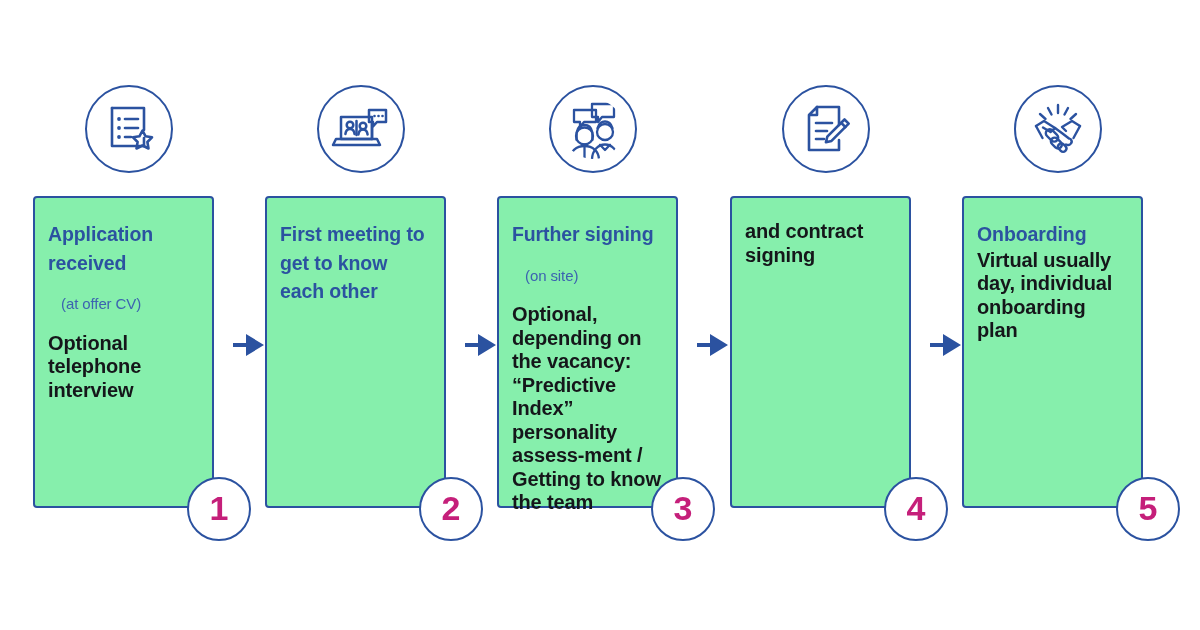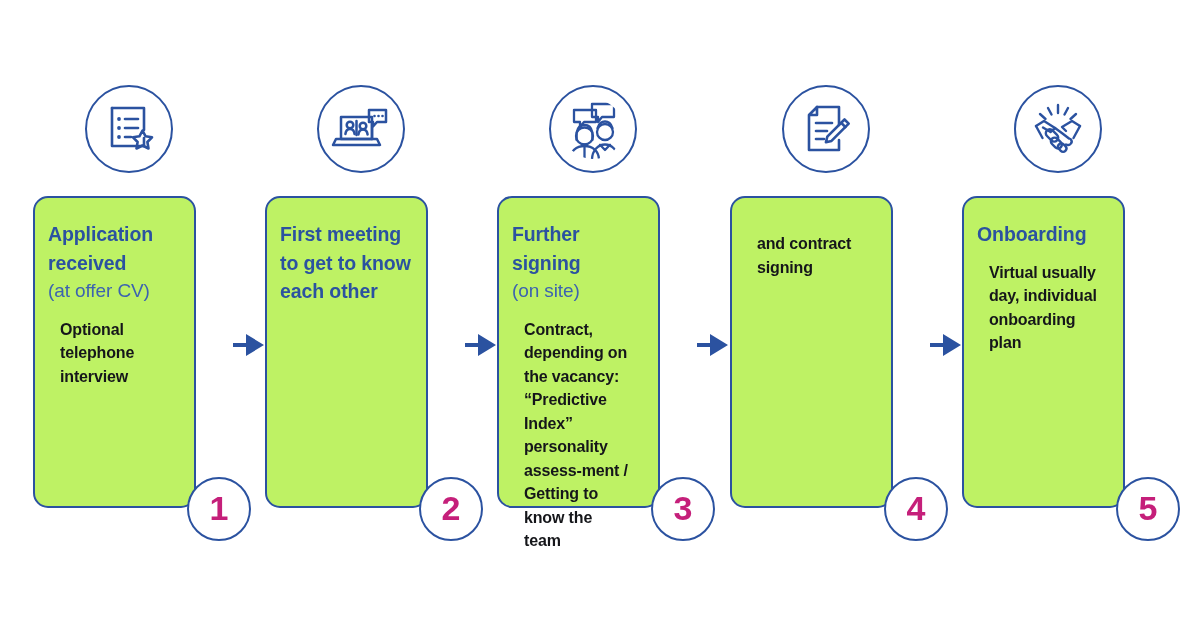--- a/index.html
+++ b/index.html
@@ -46,53 +46,53 @@
   }
   .icon-circle svg {
     display: block;
   }
 
   
   .card {
     position: absolute;
     top: 196px;
     left: 0;
-    width: 163px;
+    width: 181px;
     height: 312px;
     border: 2px solid #2b52a0;
-    border-radius: 15px;
-    background: #bef264;
+    border-radius: 4px;
+    background: #86efac;
     box-sizing: border-box;
   }
   .card-body {
     padding: 22px 14px 0 13px;
   }
   .card-heading {
     color: #2b52a0;
     font-weight: bold;
     font-size: 19.5px;
     line-height: 28.5px;
     letter-spacing: -0.1px;
     margin: 0;
   }
   .card-sub {
     color: #3c63b0;
     font-weight: normal;
-    font-size: 19px;
+    font-size: 15px;
     line-height: 28.5px;
     letter-spacing: -0.1px;
-    margin: 0;
+    margin: 13px;
   }
   .card-text {
     color: #15161a;
     font-weight: bold;
-    font-size: 16px;
+    font-size: 20px;
     line-height: 23.5px;
     letter-spacing: -0.15px;
-    margin: 12px;
+    margin: 0;
   }
 
   
   .badge {
     position: absolute;
     top: 477px;
     left: 154px;
     width: 64px;
     height: 64px;
     border: 2.5px solid #2b52a0;
@@ -214,21 +214,21 @@
           <path d="M30 62 c0-10 6.5-15.5 13-15.5 s13 5.5 13 15.5"></path>
           <path d="M38 46.8 L43 52 L48 46.8"></path>
         </g>
         <circle cx="31" cy="31" r="29.5" stroke="none"></circle>
       </svg>
     </div>
     <div class="card">
       <div class="card-body">
         <div class="card-heading">Further signing</div>
         <div class="card-sub">(on site)</div>
-        <div class="card-text">Contract, depending on the vacancy: “Predictive Index” personality assess-ment / Getting to know the team</div>
+        <div class="card-text">Optional, depending on the vacancy: “Predictive Index” personality assess-ment / Getting to know the team</div>
       </div>
     </div>
     <div class="badge">
       <span>3</span>
     </div>
   </div>
 
   <div class="arrow" style="left:697px;">
     <svg width="34" height="30" viewBox="0 0 34 30">
       <path d="M0 13 H13 V4 L31 15 L13 26 V17 H0 Z" fill="#2b52a0"></path>

